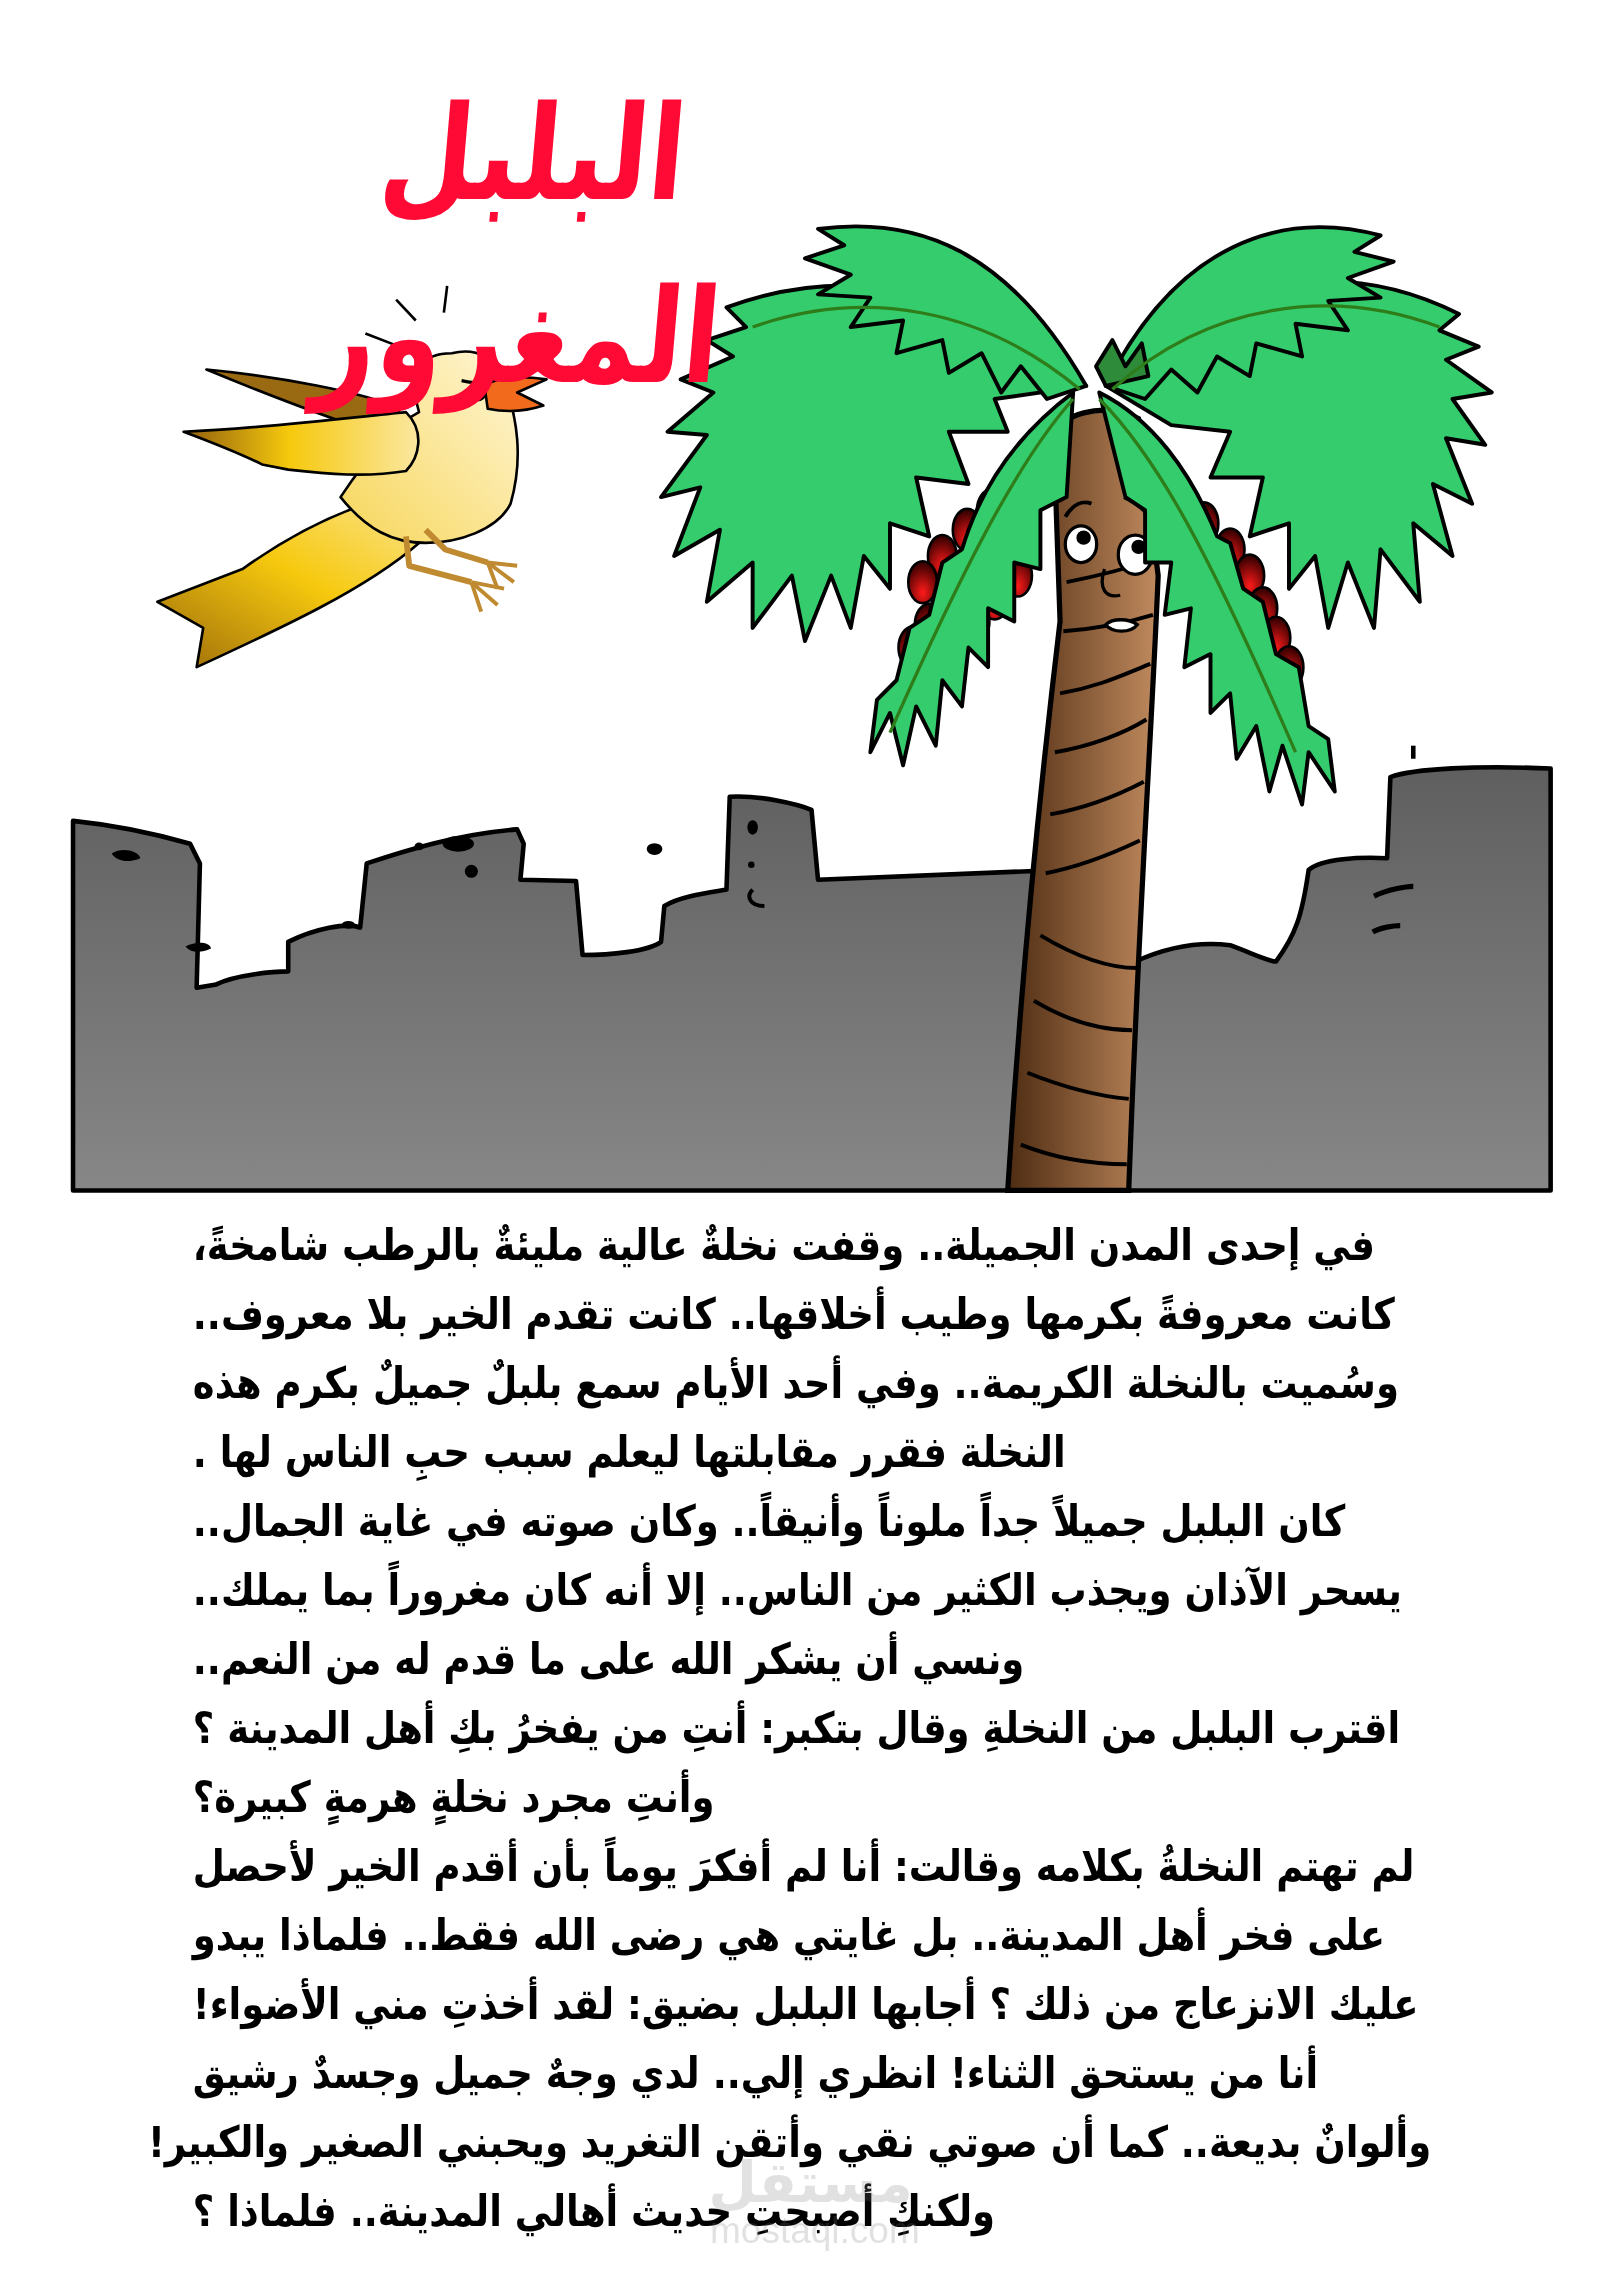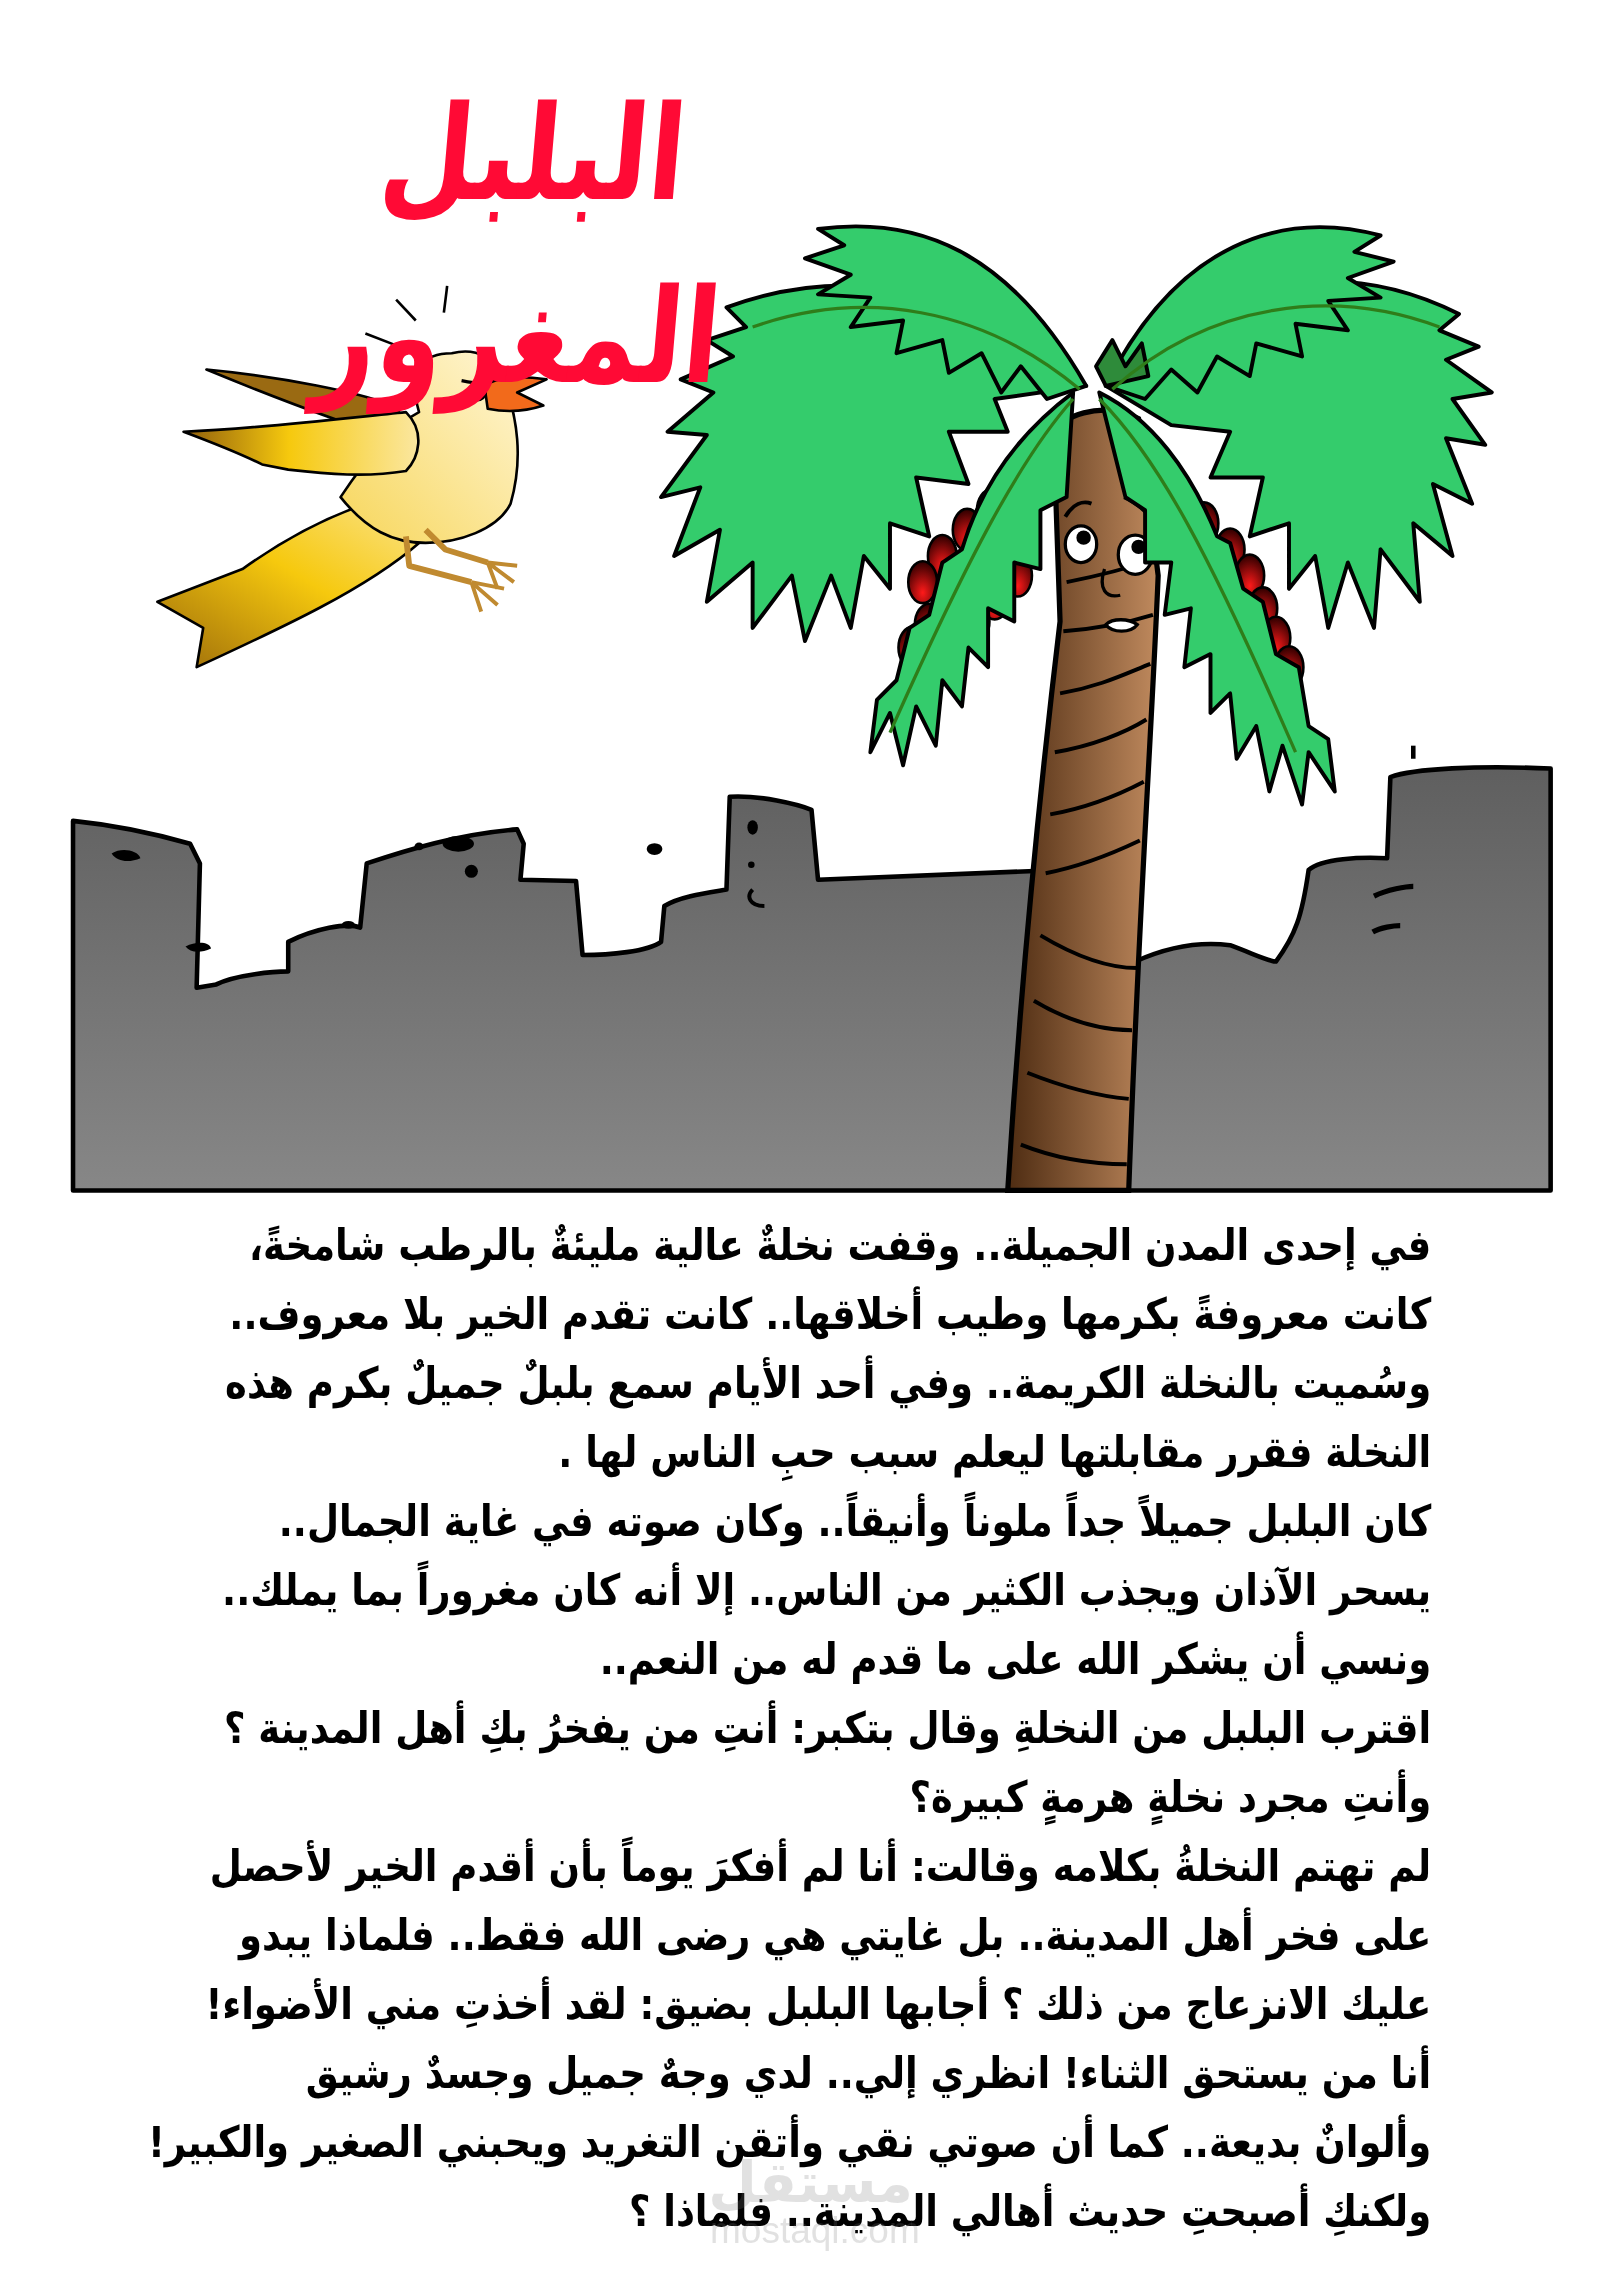--- a/index.html
+++ b/index.html
@@ -15,21 +15,21 @@
       transform: scaleX(0.82) skewX(-6deg); transform-origin: center;
     }
 
     .illustration {
       position: absolute; left: 0; top: 0; width: 1623px; height: 1197px;
     }
     .illustration svg { display: block; }
 
     .story {
       position: absolute; left: 92px; top: 1211px; width: 1440px;
-      direction: rtl; text-align: right;
+      direction: rtl; text-align: left;
       font-family: "DejaVu Sans", sans-serif; font-weight: bold;
       color: #000000;
     }
     .story-line {
       display: block; height: 69px; line-height: 69px;
       font-size: 43px; white-space: nowrap;
       transform: scaleX(0.86); transform-origin: center;
     }
 
     .watermark {

